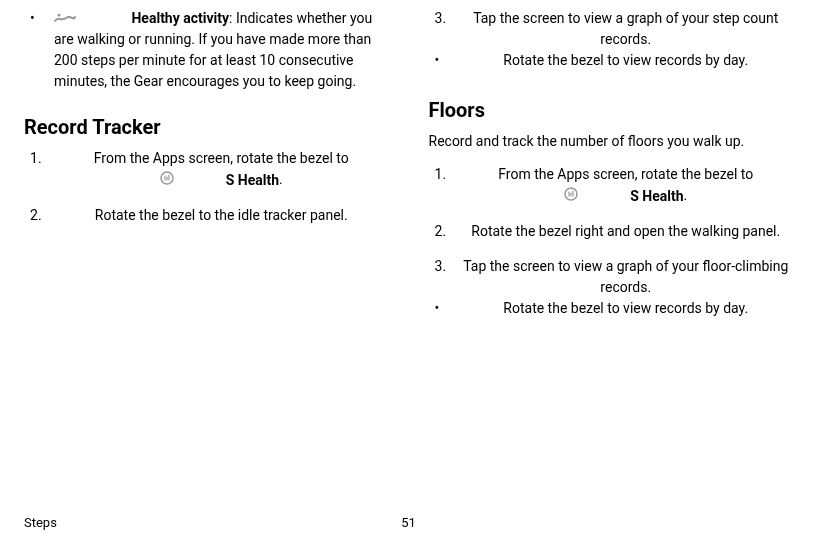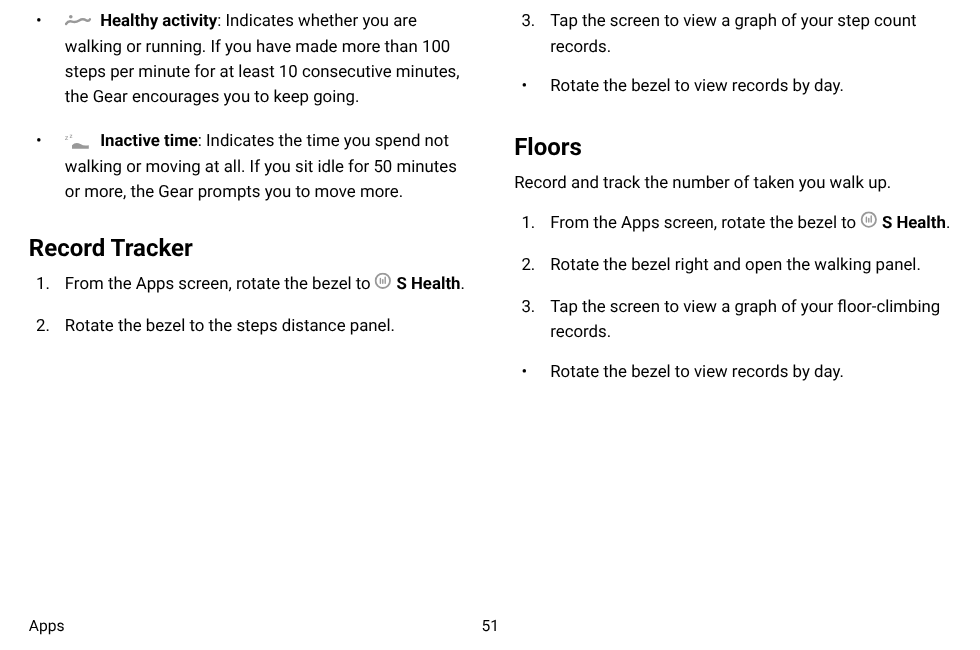--- a/index.html
+++ b/index.html
@@ -60,49 +60,50 @@
     h2.floors-heading {
       margin-top: 24px;
     }
     .intro {
       margin-bottom: 12px;
     }
     ol.steps {
       list-style: none;
       padding-left: 30px;
       counter-reset: step;
+      text-align: center;
     }
     ol.steps > li {
       position: relative;
       margin-bottom: 14px;
       counter-increment: step;
     }
     ol.steps > li::before {
       content: counter(step) ".";
       position: absolute;
       left: -24px;
       top: 0;
     }
     ul.sub {
       list-style: none;
       padding-left: 0;
-      margin-top: 12px;
     }
     ul.sub > li {
       position: relative;
       margin-bottom: 10px;
     }
     ul.sub > li::before {
       content: "•";
       position: absolute;
       left: -24px;
       top: 0;
     }
     .bold {
       font-weight: 700;
+      margin-left: 48px;
     }
     .shealth-label {
       display: inline-flex;
       align-items: center;
       vertical-align: middle;
     }
     .shealth-label .shealth-icon {
       margin-right: 4px;
     }
     .footer {
@@ -131,68 +132,58 @@
 
   <div class="col">
     <ul class="bullets">
       <li>
         <span class="icon">
           <svg width="22" height="14" viewBox="0 0 22 14">
             <path d="M1 9 Q3 6 6 7 Q9 8 12 6 Q15 4 18 6 Q20 7 21 5" stroke="#999" stroke-width="2" fill="none" stroke-linecap="round"></path>
             <circle cx="5" cy="3" r="1.5" fill="#999"></circle>
           </svg>
         </span>
-        <span class="bold">Healthy activity</span><span>: Indicates whether you are walking or running. If you have made more than 100 steps per minute for at least 10 consecutive minutes, the Gear encourages you to keep going.</span>
-      </li>
-      <li>
-        <span class="icon">
-          <svg width="22" height="14" viewBox="0 0 22 14">
-            <text x="0" y="6" font-size="6" fill="#999">z</text>
-            <text x="4" y="4" font-size="5" fill="#999">z</text>
-            <path d="M6 10 Q9 7 13 9 Q16 11 20 10 L20 13 L6 13 Z" fill="#999"></path>
-          </svg>
-        </span>
-        <span class="bold">Inactive time</span><span>: Indicates the time you spend not walking or moving at all. If you sit idle for 50 minutes or more, the Gear prompts you to move more.</span>
+        <span class="bold">Healthy activity</span><span>: Indicates whether you are walking or running. If you have made more than 200 steps per minute for at least 10 consecutive minutes, the Gear encourages you to keep going.</span>
       </li>
     </ul>
 
     <h2>Record Tracker</h2>
     <ol class="steps">
       <li>
         <span>From the Apps screen, rotate the bezel to </span>
         <span class="shealth-label">
           <span class="shealth-icon">
             <svg width="14" height="14" viewBox="0 0 14 14">
               <circle cx="7" cy="7" r="6" fill="none" stroke="#999" stroke-width="1.5"></circle>
               <path d="M5 5 L5 9 M7 6 L7 9 M9 4 L9 9" stroke="#999" stroke-width="1.2" stroke-linecap="round"></path>
             </svg>
           </span>
           <span class="bold">S Health</span>
         </span><span>.</span>
       </li>
       <li>
-        <span>Rotate the bezel to the steps distance panel.</span>
+        <span>Rotate the bezel to the idle tracker panel.</span>
       </li>
     </ol>
   </div>
 
   <div class="col">
     <ol class="steps" start="3" style="counter-reset: step 2;">
       <li>
         <span>Tap the screen to view a graph of your step count records.</span>
         <ul class="sub">
           <li>
             <span>Rotate the bezel to view records by day.</span>
           </li>
         </ul>
       </li>
     </ol>
 
     <h2 class="floors-heading">Floors</h2>
-    <p class="intro">Record and track the number of taken you walk up.</p>
+    <p class="intro">Record and track the number of floors you walk up.</p>
     <ol class="steps">
       <li>
         <span>From the Apps screen, rotate the bezel to </span>
         <span class="shealth-label">
           <span class="shealth-icon">
             <svg width="14" height="14" viewBox="0 0 14 14">
               <circle cx="7" cy="7" r="6" fill="none" stroke="#999" stroke-width="1.5"></circle>
               <path d="M5 5 L5 9 M7 6 L7 9 M9 4 L9 9" stroke="#999" stroke-width="1.2" stroke-linecap="round"></path>
             </svg>
           </span>
@@ -208,15 +199,15 @@
           <li>
             <span>Rotate the bezel to view records by day.</span>
           </li>
         </ul>
       </li>
     </ol>
   </div>
 </div>
 
 <div class="footer">
-  <span class="footer-left">Apps</span>
+  <span class="footer-left">Steps</span>
   <span class="footer-center">51</span>
 </div>
 
 </body></html>

